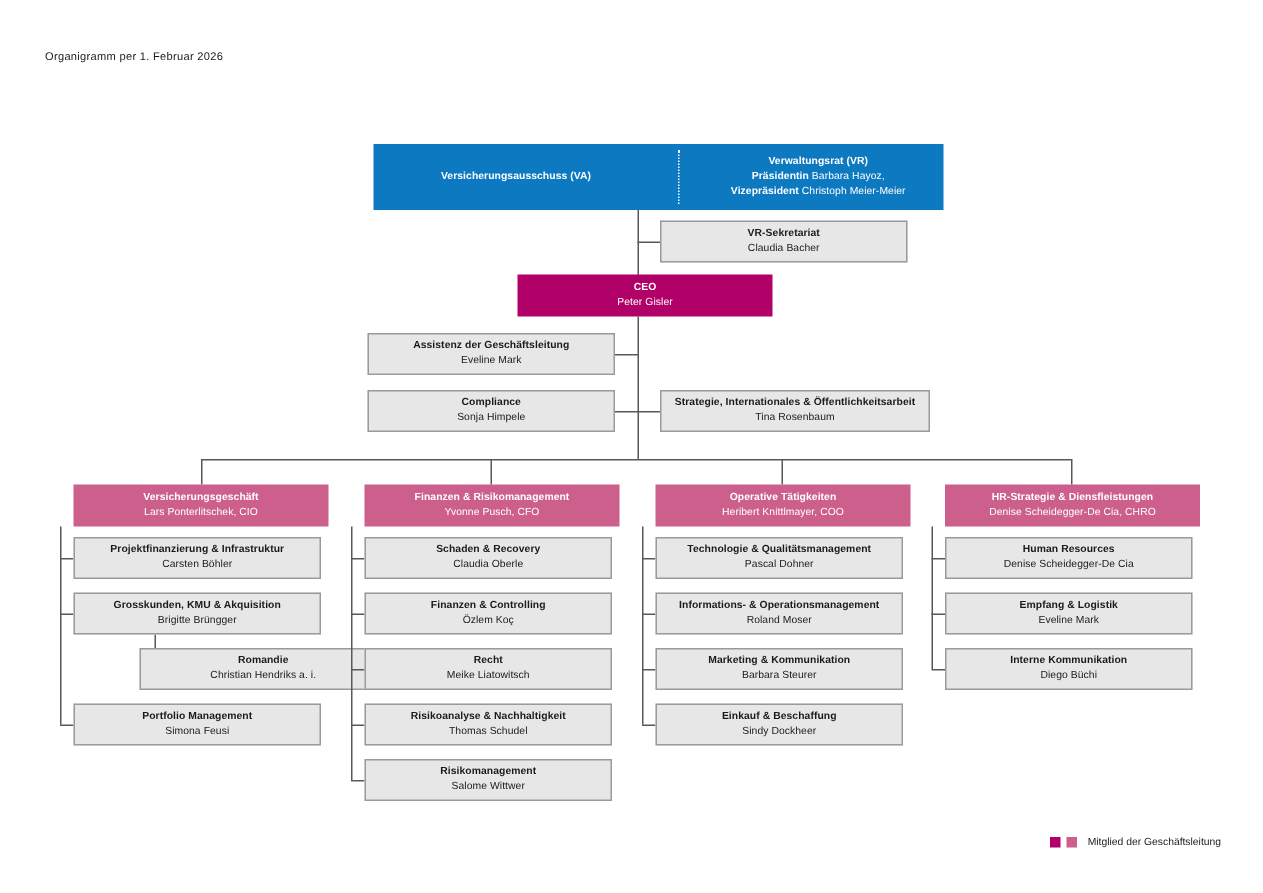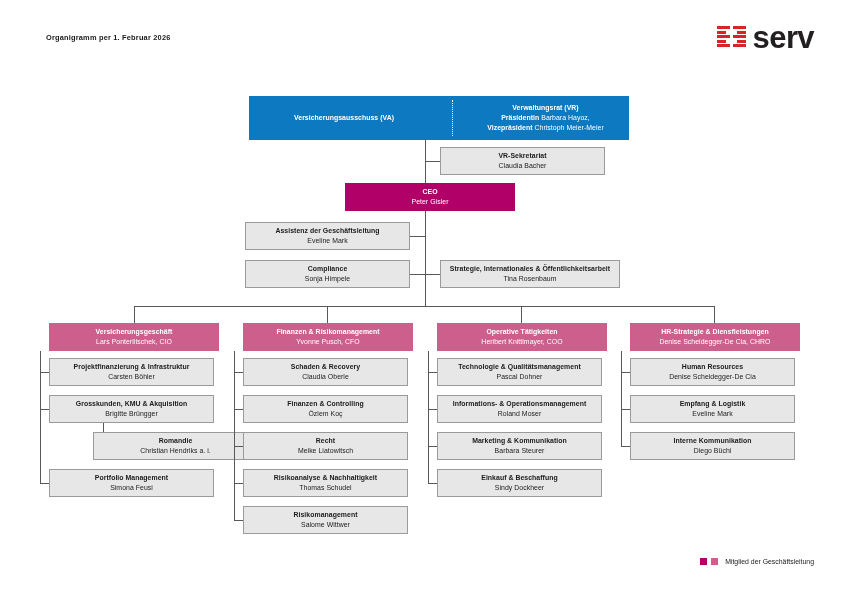--- a/index.html
+++ b/index.html
@@ -15,24 +15,24 @@
     position: relative;
     width: 842px;
     height: 595px;
     background: #ffffff;
     overflow: hidden;
   }
 
   
   .doc-title {
     position: absolute;
-    left: 46px;
+    left: 30px;
     top: 33px;
     font-size: 7.4px;
-    font-weight: 700;
+    font-weight: 400;
     letter-spacing: 0.2px;
     color: #1a1a1a;
     white-space: nowrap;
   }
 
   .logo {
     position: absolute;
     right: 28px;
     top: 26px;
     display: flex;
@@ -155,39 +155,20 @@
   .legend .sw.b { background: #cc5f8b; }
   .legend .lbl { margin-left: 3px; color: #1a1a1a; }
 </style>
 </head>
 <body>
 
 <div id="page">
 
   <div class="doc-title">Organigramm per 1. Februar 2026</div>
 
-  <div class="logo">
-    <span class="logo-mark">
-      <span class="logo-glyph lg-a">
-          <i></i>
-          <i></i>
-          <i></i>
-          <i></i>
-          <i></i>
-        </span>
-      <span class="logo-glyph lg-b">
-          <i></i>
-          <i></i>
-          <i></i>
-          <i></i>
-          <i></i>
-        </span>
-    </span>
-    <span class="logo-word">serv</span>
-  </div>
 
   <div class="box blue" style="left:249px; top:96px; width:380px; height:44px;">
   </div>
 
   <div class="box blue" style="left:249px; top:96px; width:190px; height:44px; background:transparent;">
     <div class="t1">Versicherungsausschuss (VA)</div>
   </div>
 
   <div class="dotted-sep" style="left:452px; top:100px; height:36px;"></div>
 

